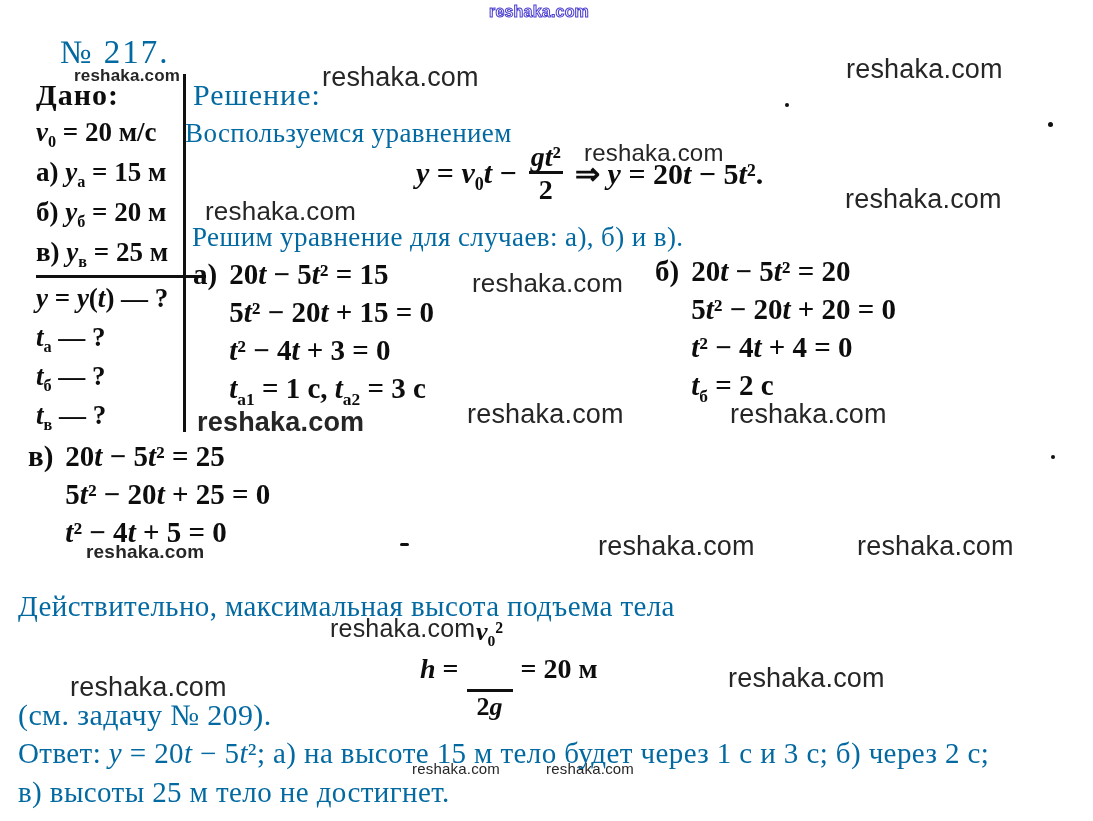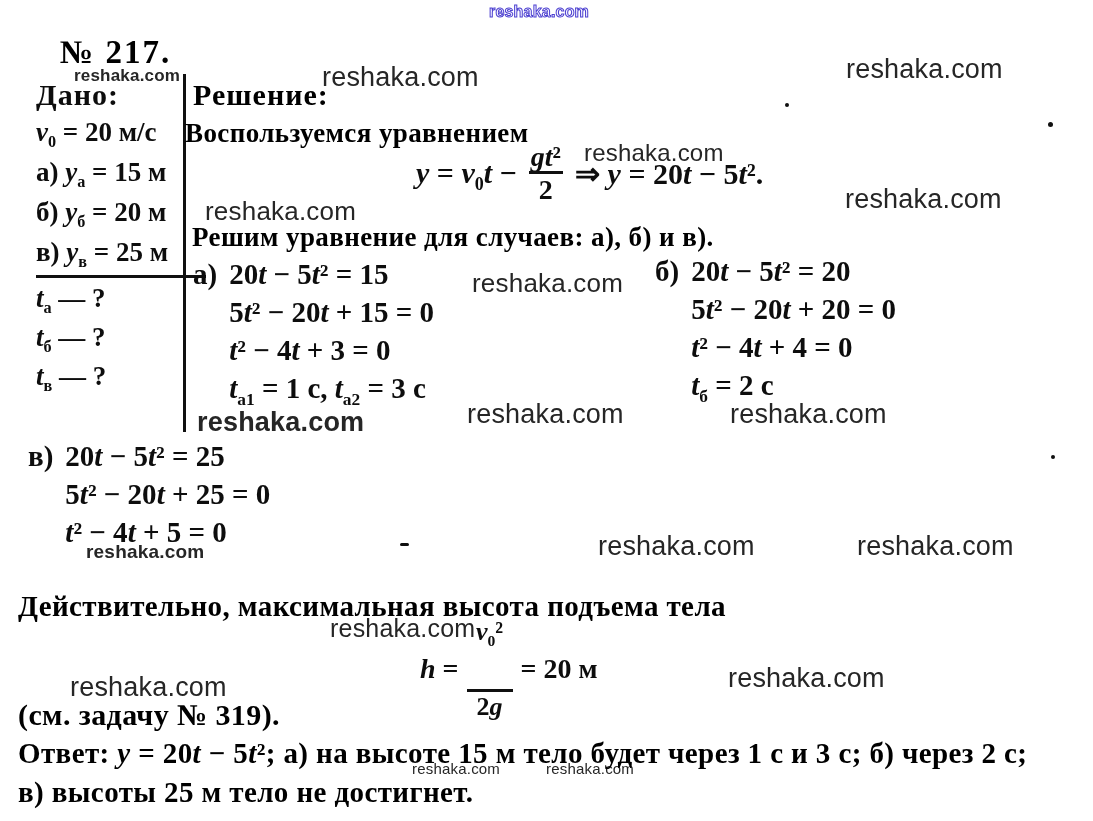--- a/index.html
+++ b/index.html
@@ -8,22 +8,22 @@
     position:relative;
     width:1093px;height:821px;
     background:#ffffff;
     overflow:hidden;
     font-family:"Liberation Serif", serif;
     color:#0d0d0d;
   }
   
   .scan{
     position:absolute;
-    font-weight:700;
-    color:#000000;
+    font-weight:400;
+    color:#0369a1;
     letter-spacing:.4px;
     white-space:nowrap;
   }
   .math i{font-style:italic;}
   sub{font-size:.60em;line-height:0;}
 
   .problem-number{left:60px;top:34px;font-size:33px;letter-spacing:2px;}
 
   
   .given-block{position:absolute;left:16px;top:78px;width:168px;margin-left:20px;}
@@ -105,20 +105,21 @@
 
   <div class="scan problem-number">№ 217.</div>
 
   <section class="given-block">
     <div class="given-title">Дано:</div>
     <div class="given-item math"><i>v</i><sub>0</sub> = 20 м/с</div>
     <div class="given-item math">а) <i>y</i><sub>а</sub> = 15 м</div>
     <div class="given-item math">б) <i>y</i><sub>б</sub> = 20 м</div>
     <div class="given-item math">в) <i>y</i><sub>в</sub> = 25 м</div>
     <div class="given-rule"></div>
+    <div class="find-item math"><i>y</i> = <i>y</i>(<i>t</i>) — ?</div>
     <div class="find-item math"><i>t</i><sub>а</sub> — ?</div>
     <div class="find-item math"><i>t</i><sub>б</sub> — ?</div>
     <div class="find-item math"><i>t</i><sub>в</sub> — ?</div>
   </section>
 
   <div class="vdivider"></div>
 
   <div class="scan solution-title">Решение:</div>
   <div class="scan solution-intro">Воспользуемся уравнением</div>
 
@@ -166,21 +167,21 @@
 
   <div class="eq-row h-eq math">
     <span><i>h</i> =</span>
     <span class="frac">
       <span class="num"><i>v</i><sub>0</sub>²</span>
       <span class="den">2<i>g</i></span>
     </span>
     <span>= 20 м</span>
   </div>
 
-  <div class="scan see-also">(см. задачу № 319).</div>
+  <div class="scan see-also">(см. задачу № 209).</div>
 
   <div class="scan answer-1 math">Ответ: <i>y</i> = 20<i>t</i> − 5<i>t</i>²; а) на высоте 15 м тело будет через 1 с и 3 с; б) через 2 с;</div>
   <div class="scan answer-2 math">в) высоты 25 м тело не достигнет.</div>
 
   <div class="speck" style="left:1048px;top:122px;width:5px;height:5px;"></div>
   <div class="speck" style="left:1051px;top:455px;width:4px;height:4px;"></div>
   <div class="speck" style="left:785px;top:103px;width:4px;height:4px;"></div>
   <div class="speck" style="left:400px;top:543px;width:9px;height:3px;border-radius:2px;"></div>
 
 </div>

